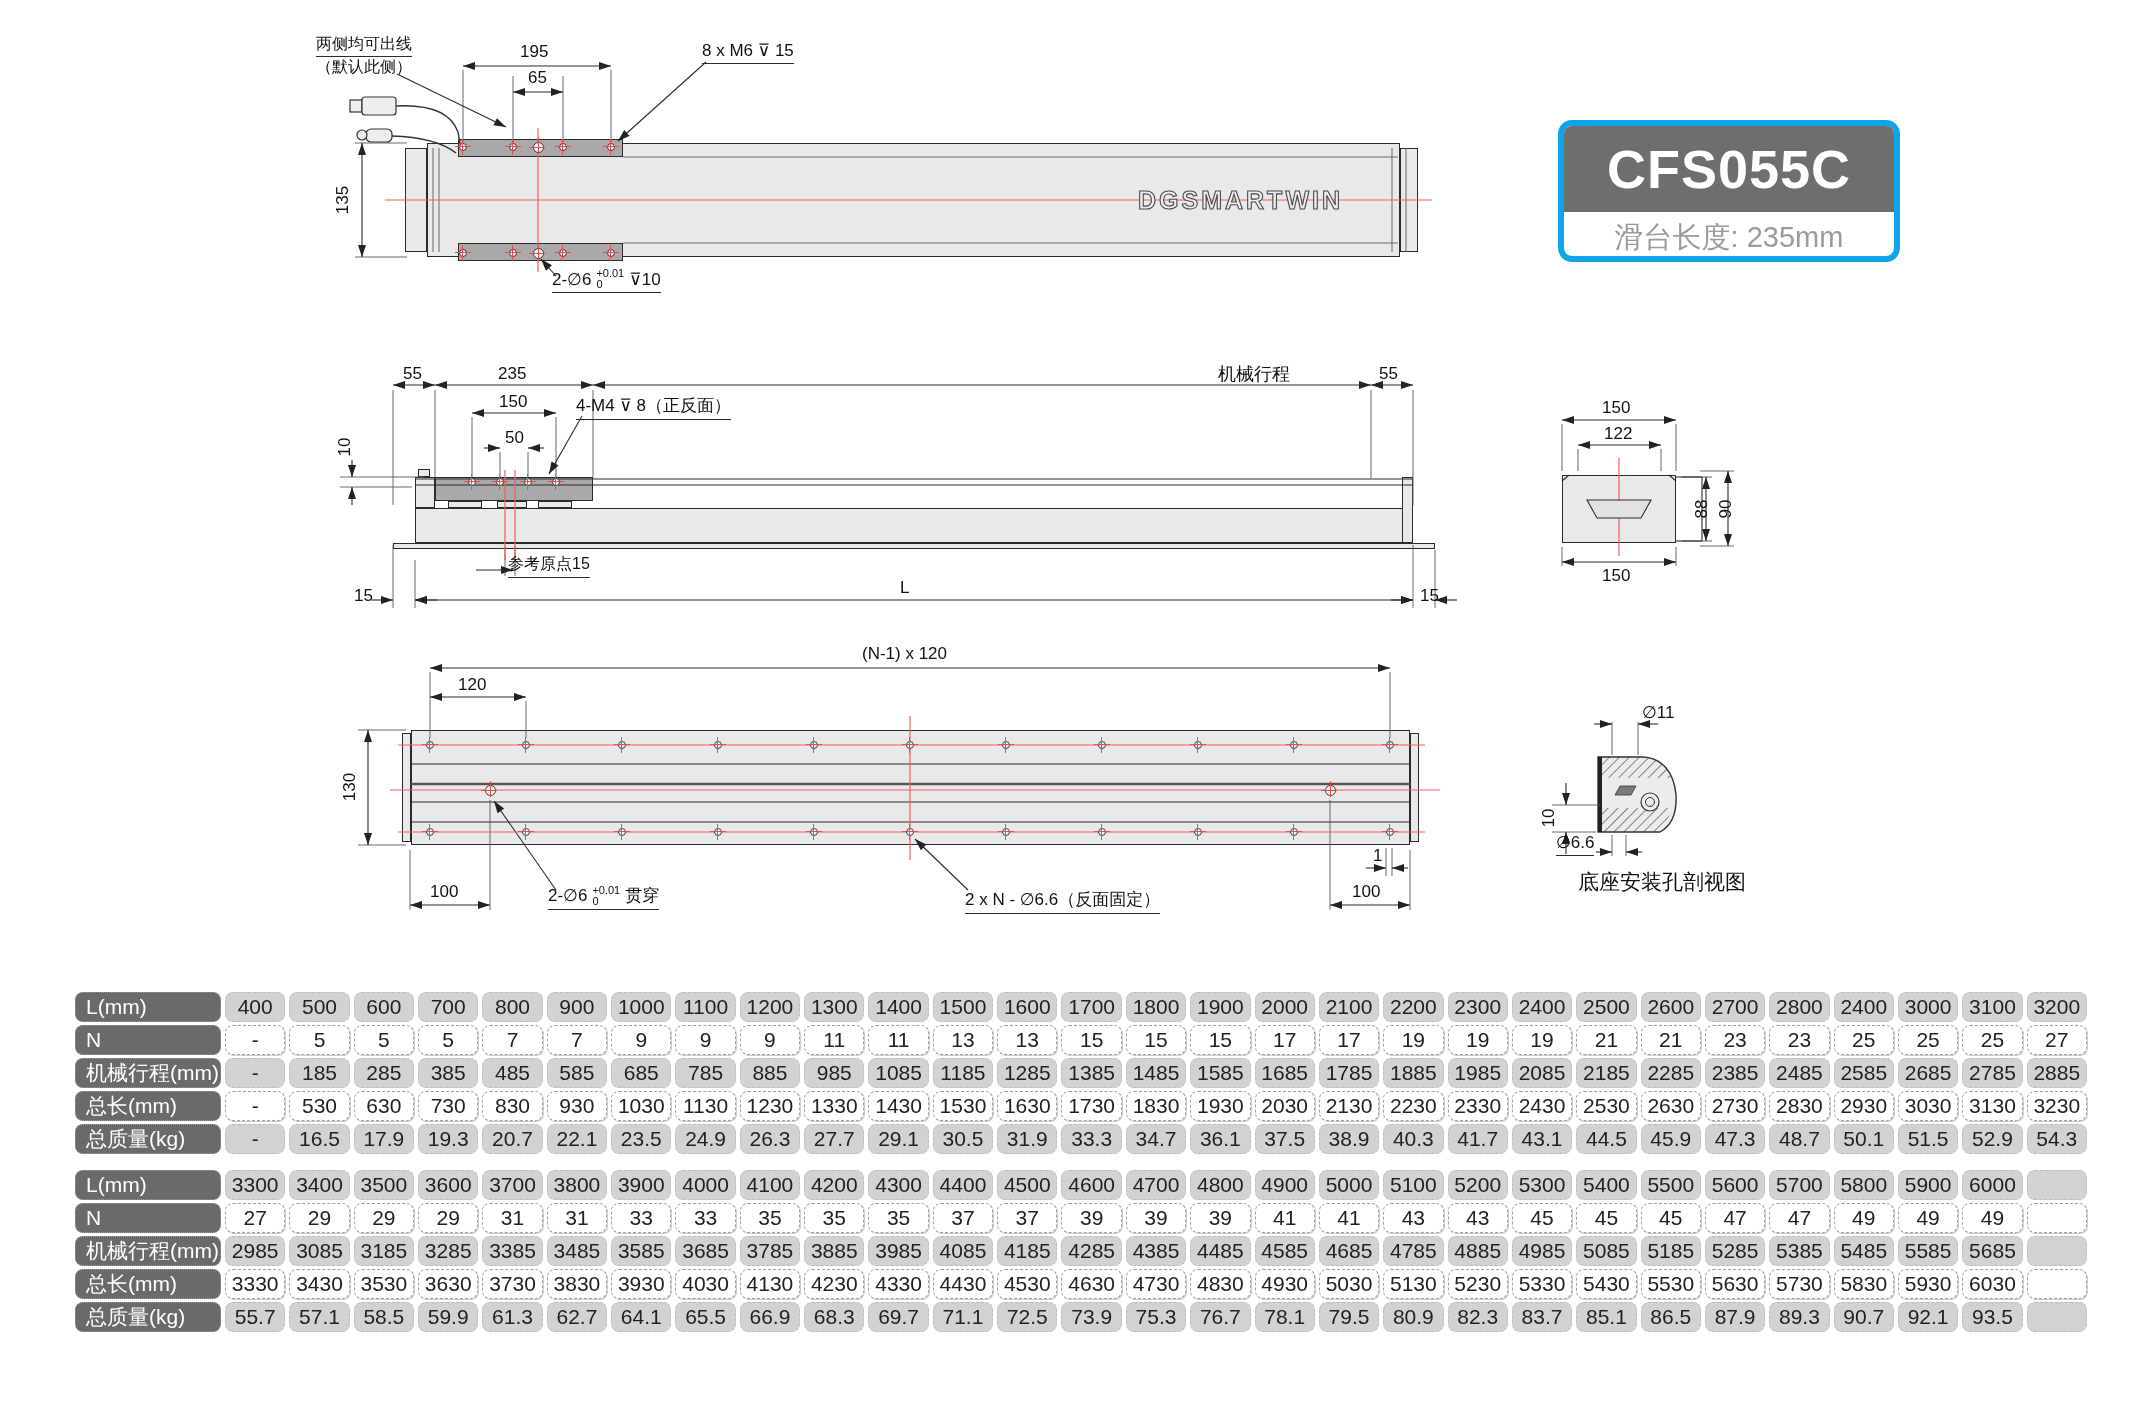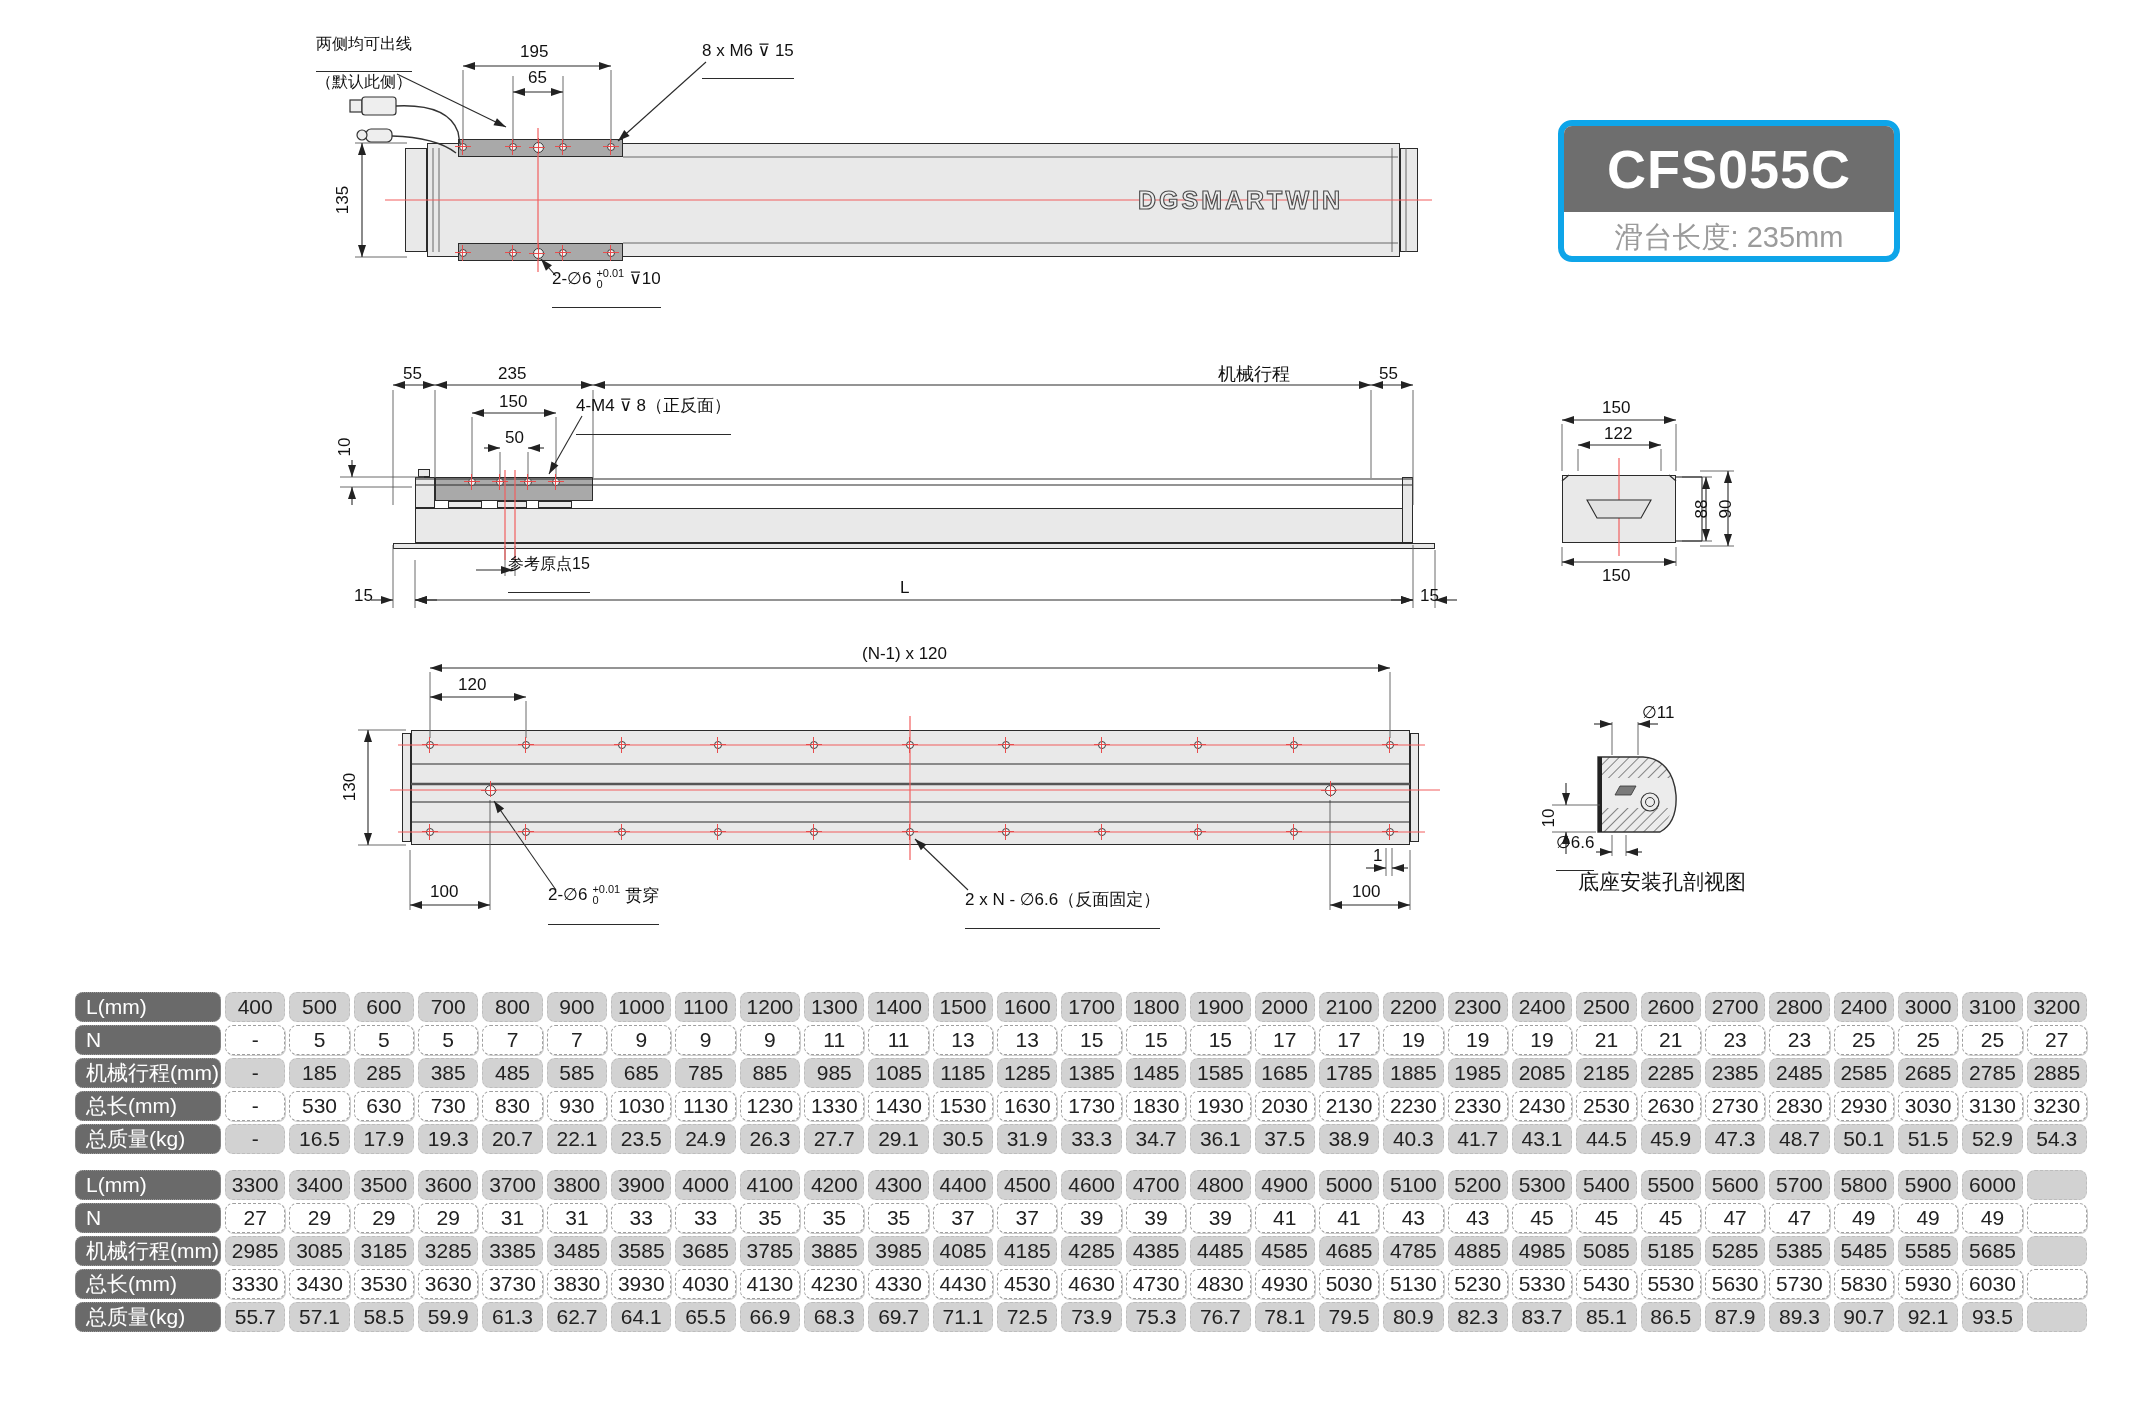--- a/index.html
+++ b/index.html
@@ -15,24 +15,24 @@
   .hole.big{width:11px;height:11px}
   .hole.big::before{top:4px}
   .hole.big::after{left:4px}
   svg#overlay{position:absolute;left:0;top:0;z-index:4;pointer-events:none}
   svg#overlay line{stroke:#2b2b2b;stroke-width:1.1}
   svg#overlay line.ext{stroke:#5a5a5a;stroke-width:0.9}
   svg#overlay line.rl{stroke:#f25f5f;stroke-width:1.2}
   svg#overlay line.thk{stroke:#555;stroke-width:2.4}
   .dim{position:absolute;font-size:17px;white-space:nowrap;z-index:7;color:#111}
   .dimr{position:absolute;font-size:17px;width:60px;text-align:center;transform:rotate(-90deg);z-index:7;color:#111}
-  .ul{border-bottom:1px solid #2b2b2b;padding-bottom:17px}
+  .ul{border-bottom:1px solid #2b2b2b;padding-bottom:2px}
   .note{font-size:16px;line-height:20px}
   .tolwrap{display:inline-flex;flex-direction:column;font-size:11px;line-height:11px;vertical-align:-2px;margin:0 5px;text-align:left}
-  .pinlabel{display:inline-flex;}
+  .pinlabel{display:inline-flex;align-items:center}
   .logo{position:absolute;font-size:25px;font-weight:700;letter-spacing:3px;color:#ededed;
         -webkit-text-stroke:1.1px #4a4a4a;z-index:5}
   
   .badge{position:absolute;left:1558px;top:120px;width:342px;height:142px;border-radius:14px;
          overflow:hidden;border:6px solid #0ea5e9;background:#fff;z-index:8}
   .badge-top{height:86px;background:#6e6e6e;color:#fff;font-size:54px;font-weight:700;
              display:flex;align-items:center;justify-content:center;letter-spacing:1px}
   .badge-bottom{height:52px;display:flex;align-items:center;justify-content:center;
                 color:#9b9b9b;font-size:29px}
   

